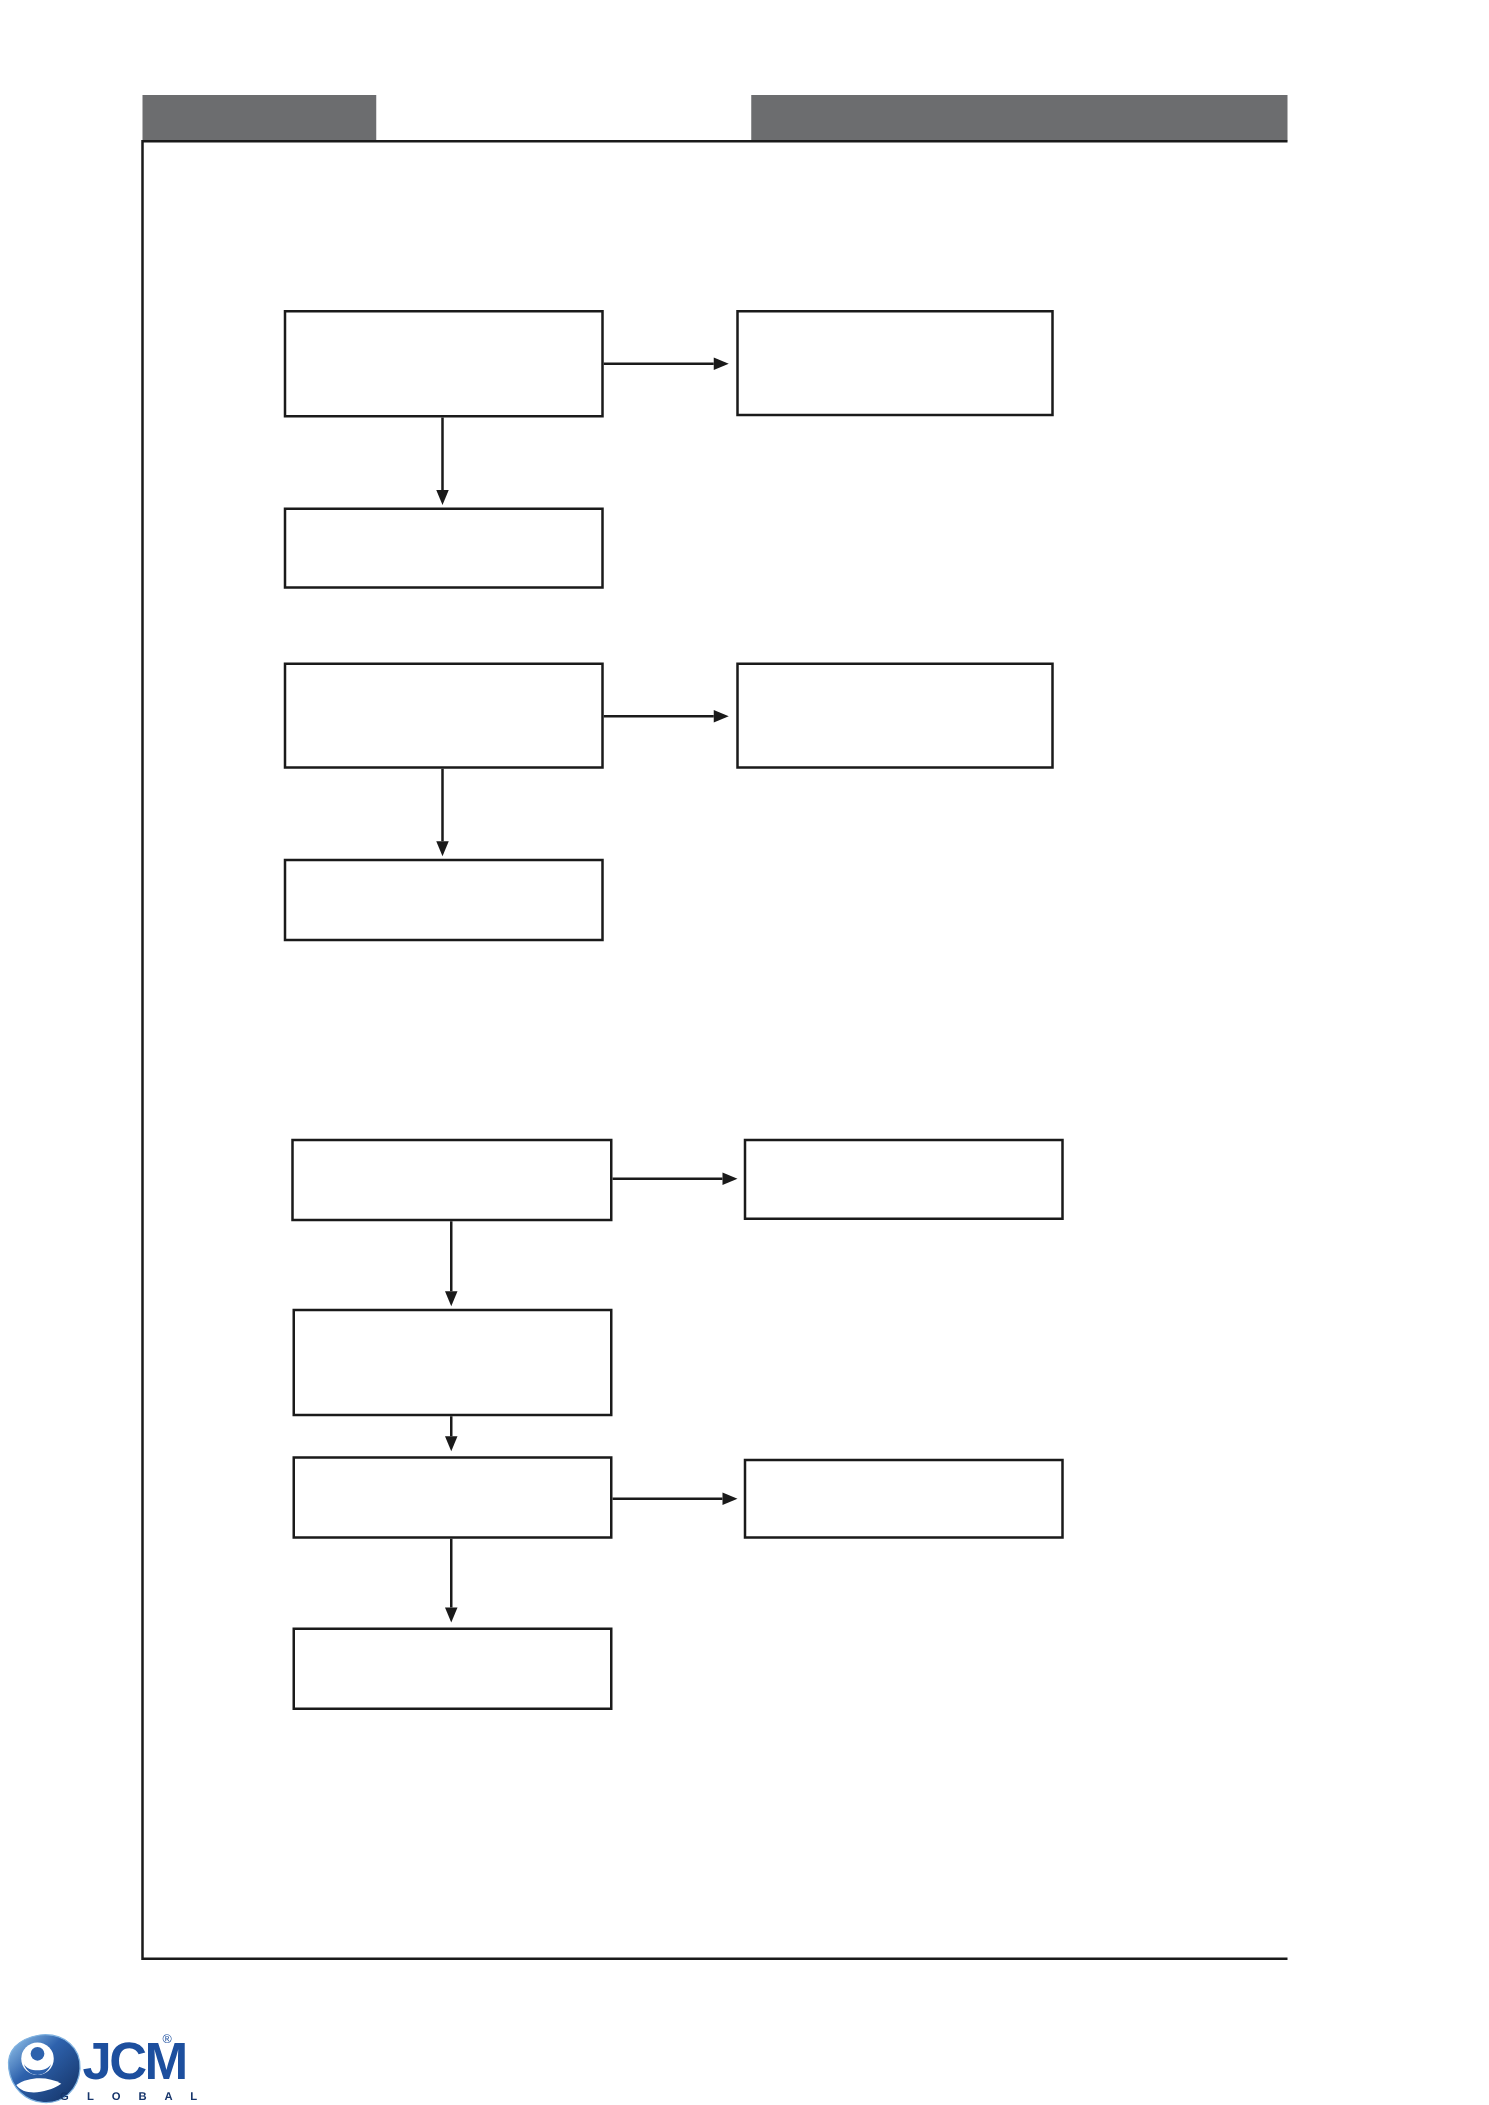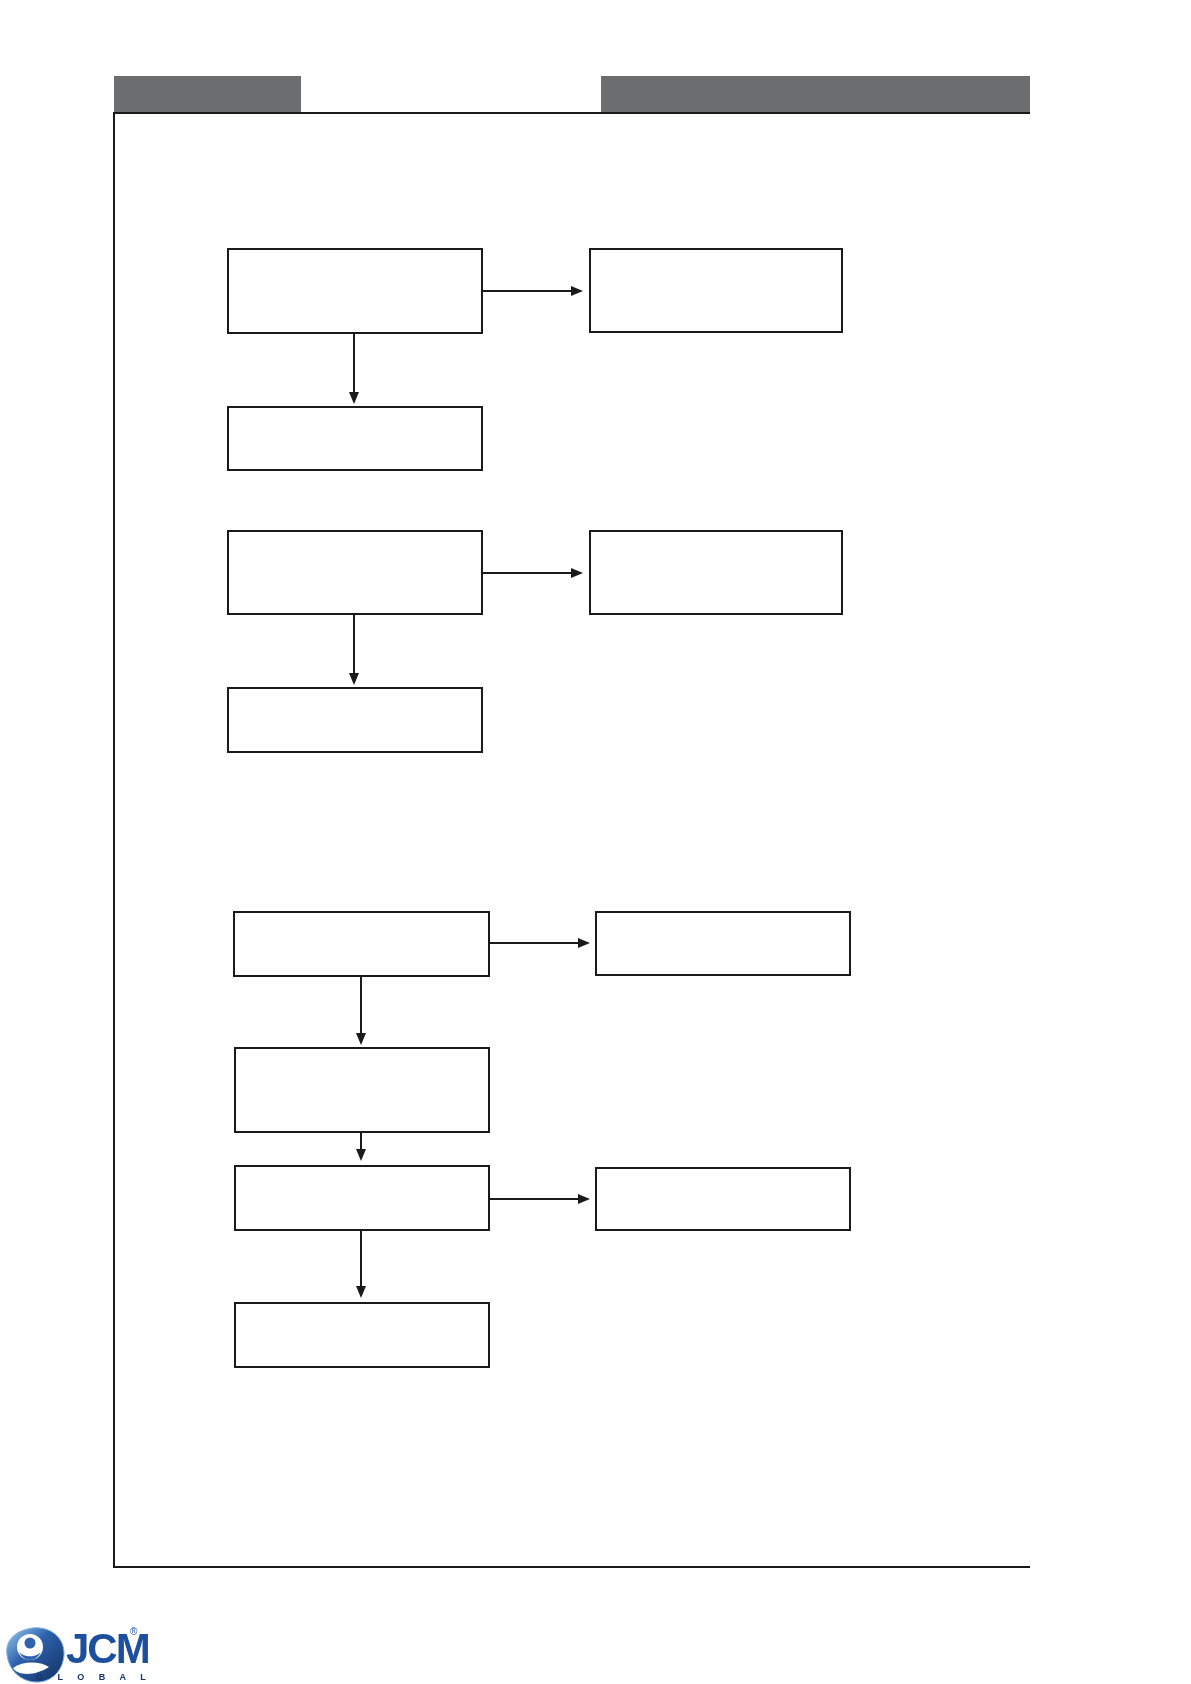--- a/index.html
+++ b/index.html
@@ -59,21 +59,21 @@
     font-size: 42px; font-weight: bold;
     letter-spacing: -2px;
     color: #1d4f9e;
     line-height: 1;
   }
   .logo-reg {
     position: absolute; left: 126px; top: 0px;
     font-size: 10px; color: #1d4f9e;
   }
   .logo-sub {
-    position: absolute; left: 32px; top: 46px;
+    position: absolute; left: 44px; top: 46px;
     font-size: 9px; font-weight: bold;
     letter-spacing: 6px;
     color: #16356b;
     white-space: nowrap;
   }
 </style>
 </head>
 <body>
 
 <div class="canvas">

